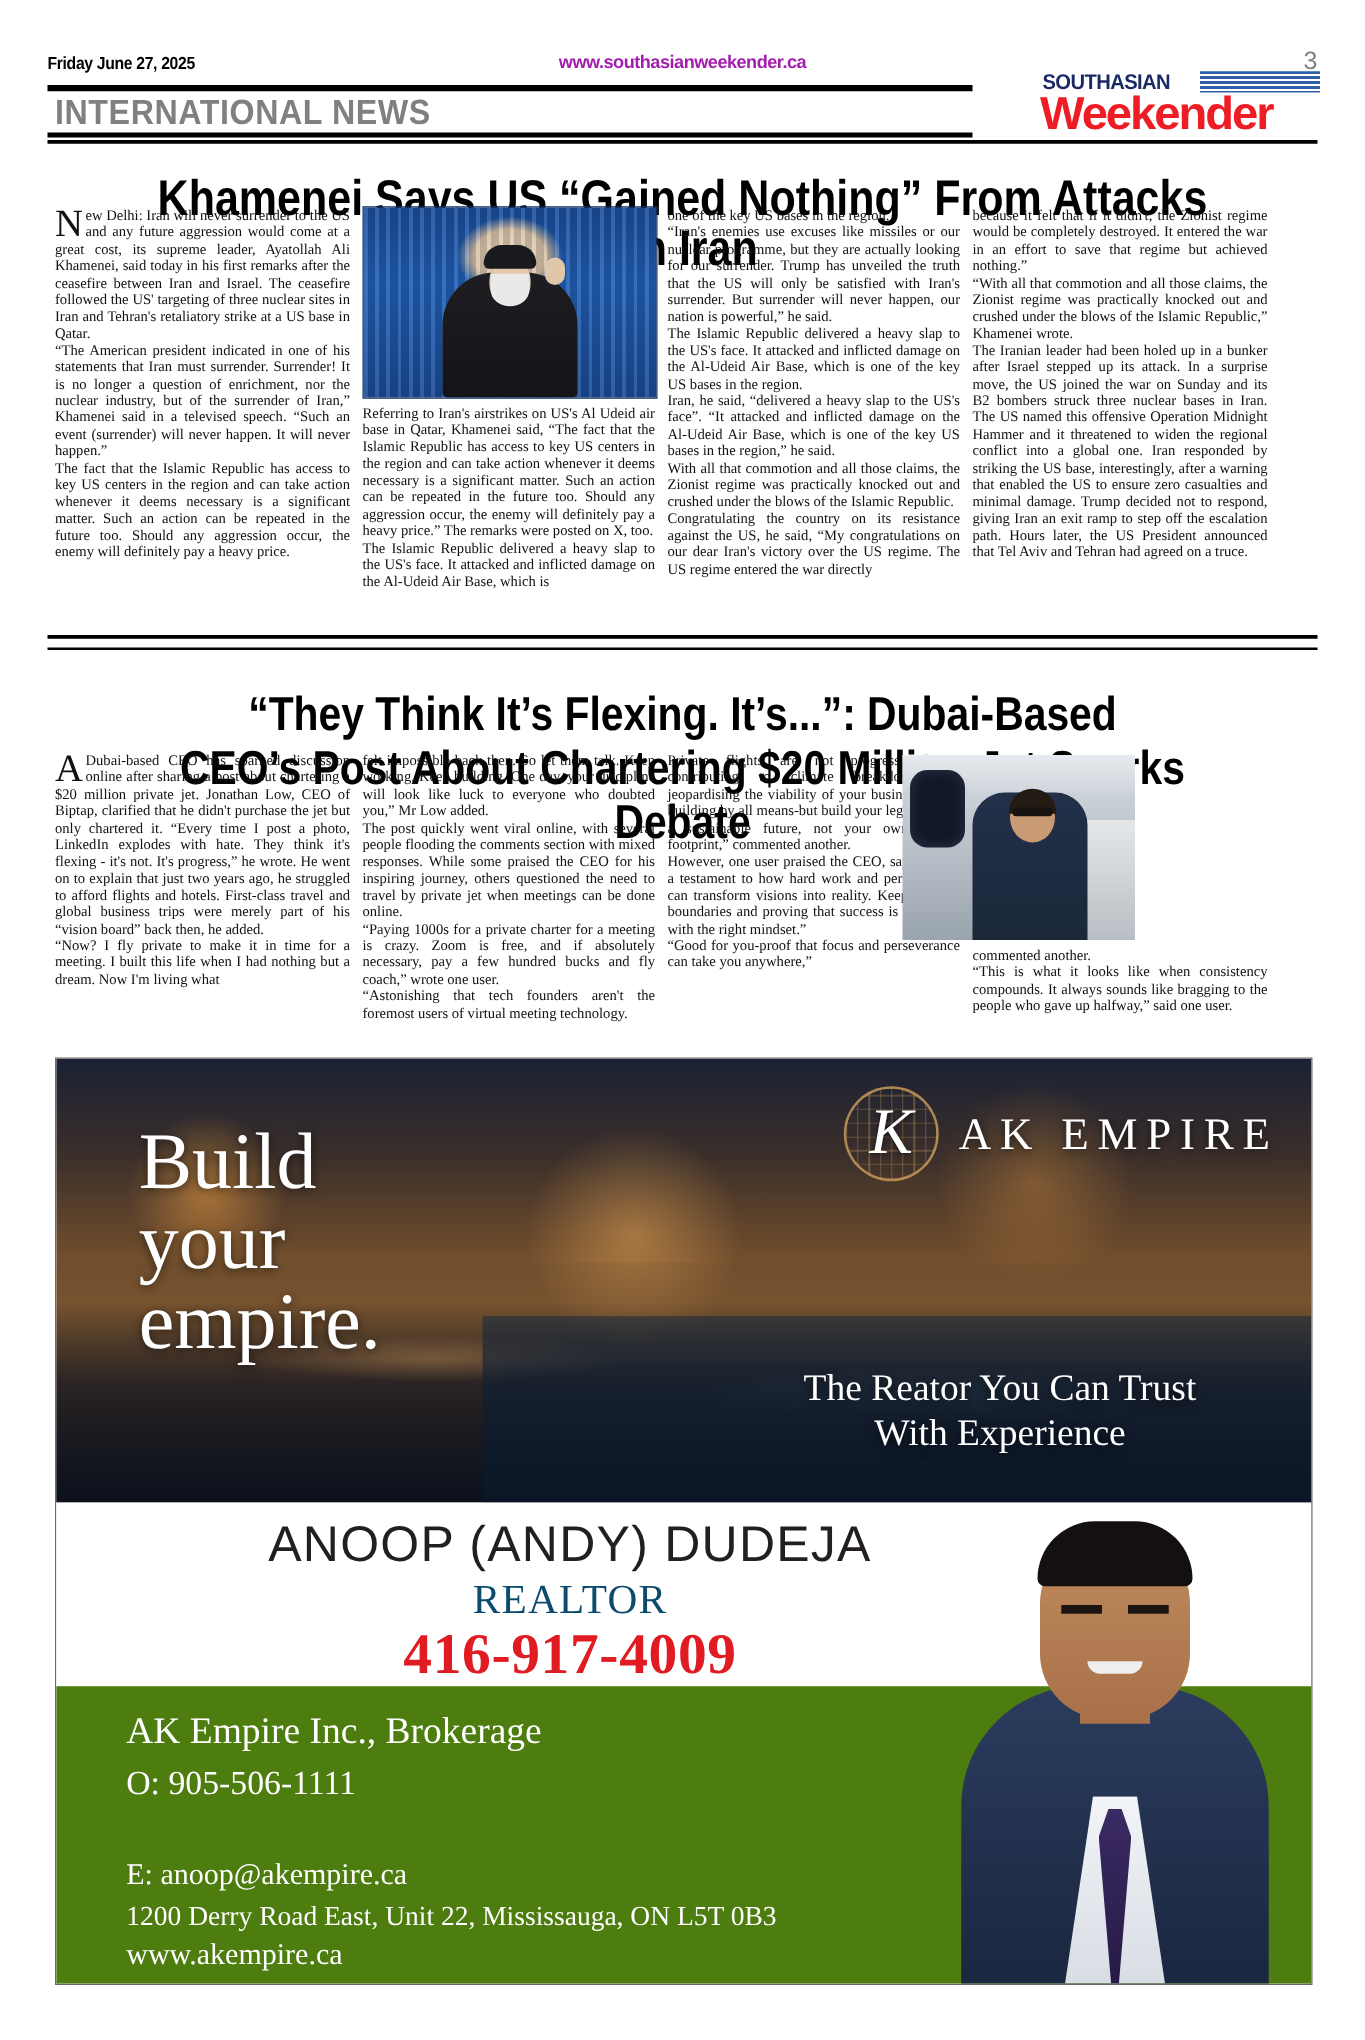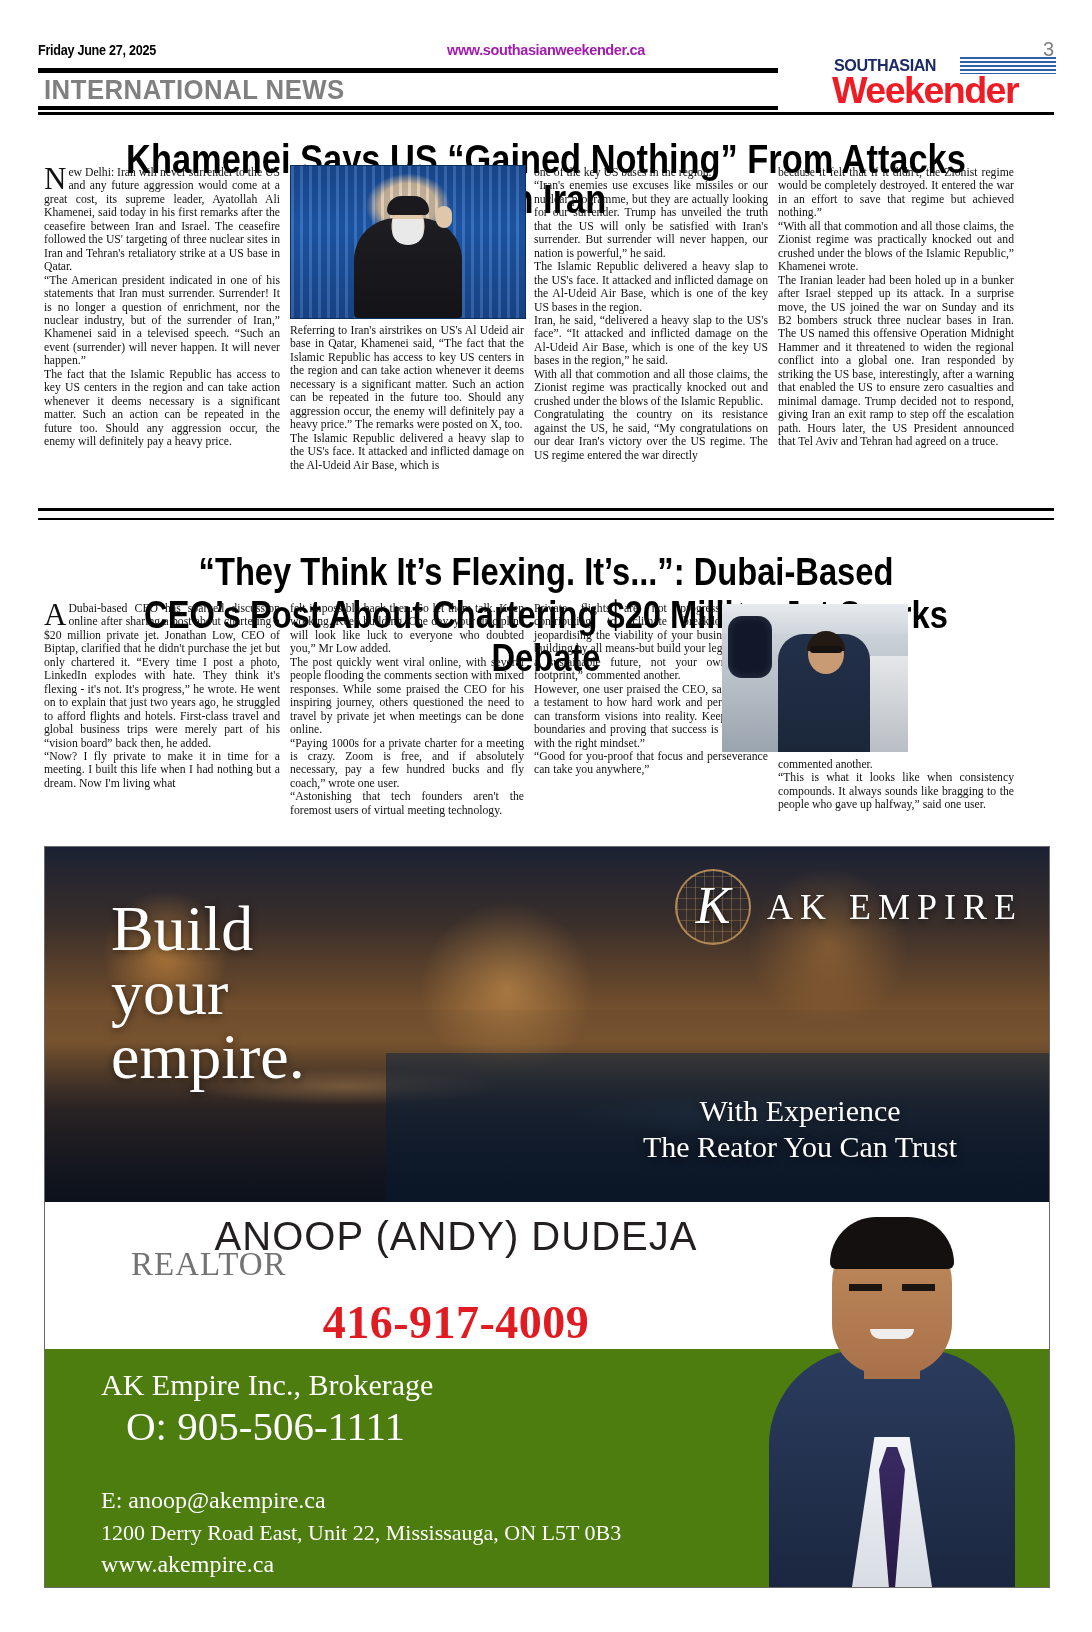--- a/index.html
+++ b/index.html
@@ -261,40 +261,41 @@
     position:absolute;left:0;top:355px;width:100%;height:147px;
     background:#fff;
   }
   .ad-realtor-name{
     position:absolute;left:86px;top:12px;width:650px;
     text-align:center;
     font-family:Liberation Sans, sans-serif;
     font-size:40px;color:#231f20;letter-spacing:1px;
   }
   .ad-realtor-role{
-    position:absolute;left:86px;top:44px;width:650px;
-    font-family:"Liberation Serif", serif;
-    font-size:33px;color:#737373;letter-spacing:1px;
+    position:absolute;left:86px;top:60px;width:650px;
+    text-align:center;
+    font-family:"Liberation Serif", serif;
+    font-size:33px;color:#0c4a6e;letter-spacing:1px;
   }
   .ad-phone{
     position:absolute;left:86px;top:94px;width:650px;
     text-align:center;
     font-family:"Liberation Serif", serif;font-weight:700;
     font-size:46px;color:#e01b22;letter-spacing:0.5px;
   }
   .ad-green{
     position:absolute;left:0;top:502px;width:100%;height:238px;
     background:#4d7c0f;
   }
   .ad-green-inner{
     position:absolute;left:56px;top:16px;color:#fff;
     font-family:"Liberation Serif", serif;
   }
   .g1{font-size:30px;line-height:40px;}
-  .g2{font-size:41px;line-height:42px;margin-left:25px;}
+  .g2{font-size:27px;line-height:42px;}
   .g3{font-size:24px;line-height:33px;margin-top:37px;}
   .g4{font-size:22px;line-height:31px;}
   .g5{font-size:24px;line-height:33px;}
   .ad-agent{
     position:absolute;right:28px;top:330px;width:258px;height:410px;
     overflow:hidden;
   }
   .agent-suit{
     position:absolute;left:6px;bottom:0;width:246px;height:238px;
     border-radius:96px 96px 0 0;
@@ -452,22 +453,22 @@
 
     <div class="ad-logo">
       <div class="ak-mark">
         <div class="ak-globe"></div>
         <div class="ak-k">K</div>
       </div>
       <div class="ak-name">AK EMPIRE</div>
     </div>
 
     <div class="ad-tagline">
+      <div>The Reator You Can Trust</div>
       <div>With Experience</div>
-      <div>The Reator You Can Trust</div>
     </div>
 
     <div class="ad-white">
       <div class="ad-realtor-name">ANOOP (ANDY) DUDEJA</div>
       <div class="ad-realtor-role">REALTOR</div>
       <div class="ad-phone">416-917-4009</div>
     </div>
 
     <div class="ad-green">
       <div class="ad-green-inner">

